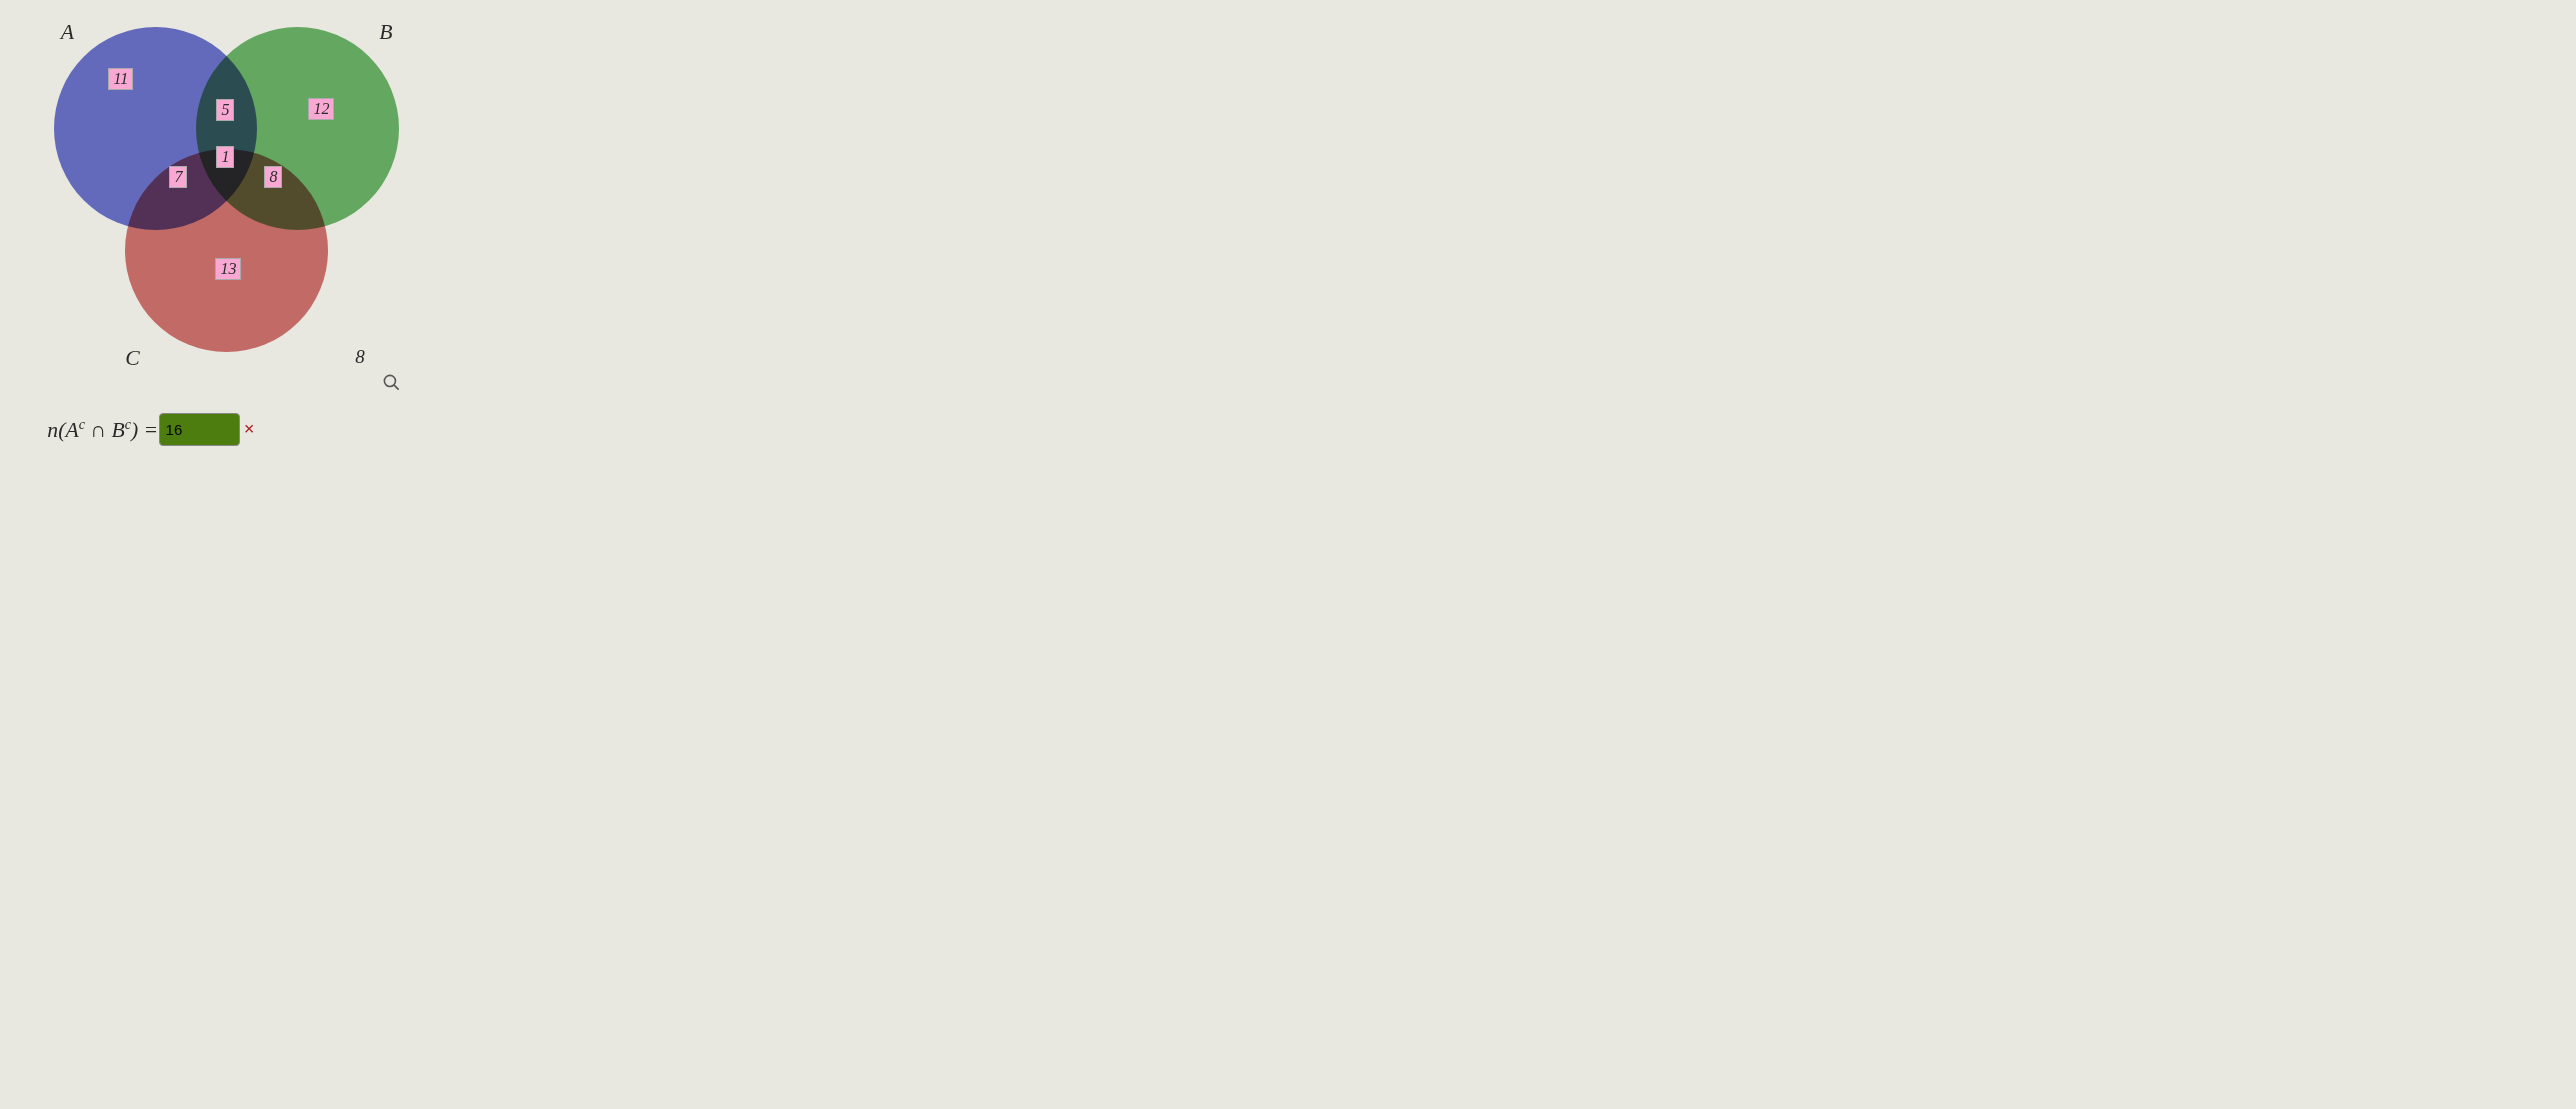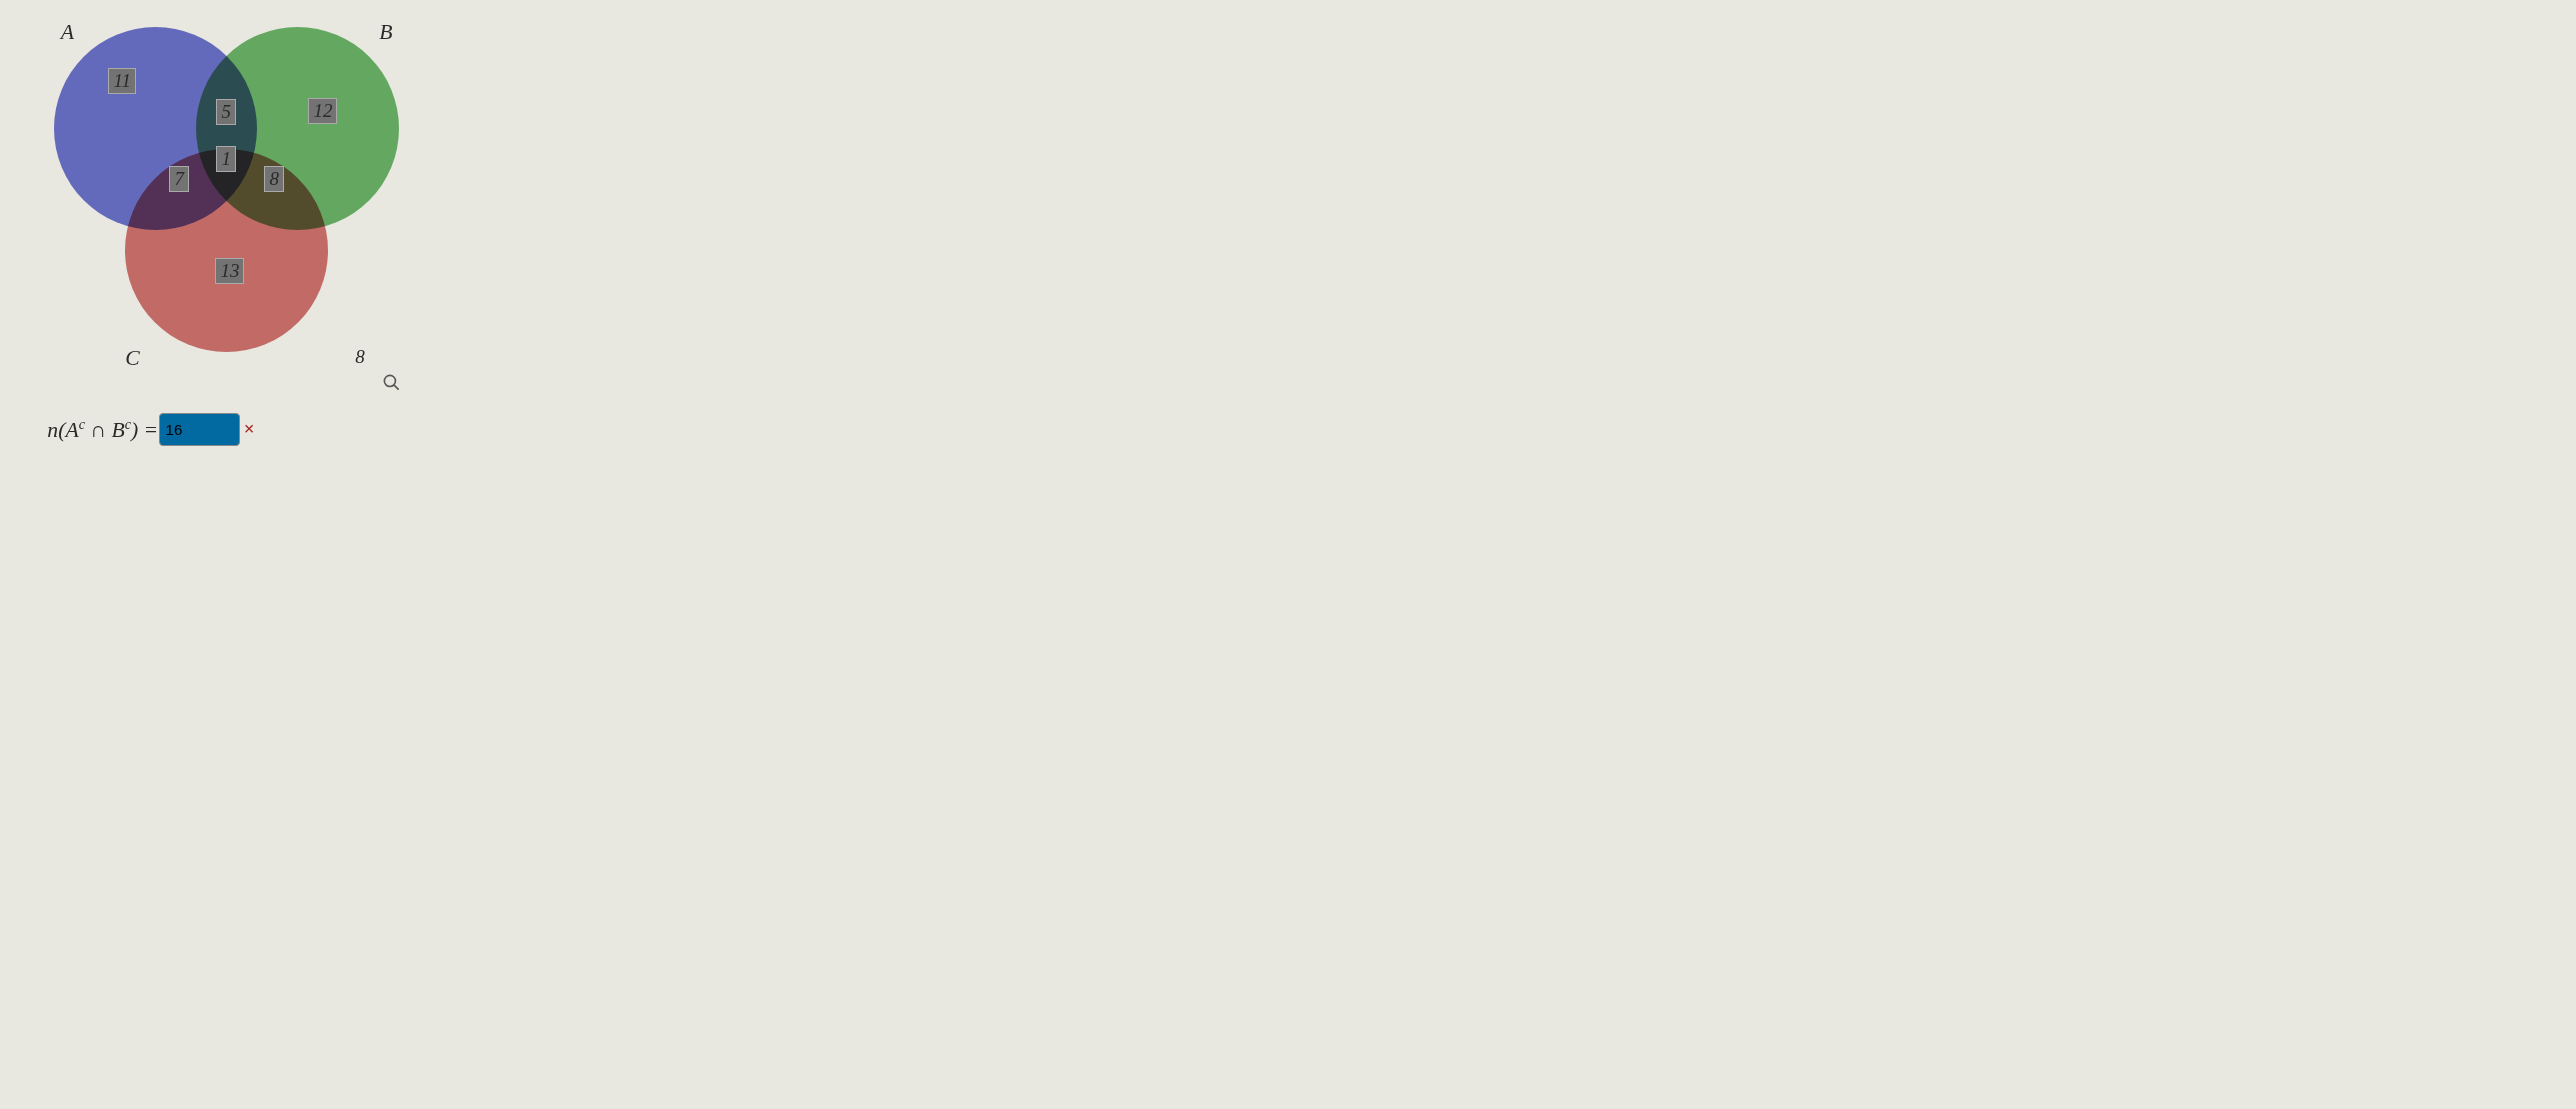--- a/index.html
+++ b/index.html
@@ -55,23 +55,23 @@
     position: absolute;
     font-size: 21.7px;
     font-style: italic;
     color: #2a2a2a;
   }
   .label-a { left: 13.5px; top: 6.8px; }
   .label-b { left: 332px; top: 6.8px; }
   .label-c { left: 78px; top: 332px; }
   .region-value {
     position: absolute;
-    background: #737373;
+    background: #f9a8d4;
     padding: 1.4px 4.1px;
-    font-size: 19px;
+    font-size: 16px;
     font-style: italic;
     text-align: left;
     border: 0.7px solid #aaa;
   }
   .v-a-only   { left: 61px;  top: 54px; }
   .v-b-only   { left: 261px; top: 54px; margin-top: 30px; }
   .v-ab       { left: 169px; top: 85px; }
   .v-abc      { left: 169px; top: 132px; }
   .v-ac       { left: 122px; top: 152px; }
   .v-bc       { left: 217px; top: 152px; }
@@ -111,21 +111,21 @@
     font-family: 'Times New Roman', serif;
   }
   .math-expr .sup { font-size: 0.65em; vertical-align: super; font-style: italic; }
   .answer-input {
     width: 68px;
     height: 26px;
     font-size: 15px;
     padding: 2.7px 5.4px;
     border: 0.7px solid #888;
     border-radius: 4.1px;
-    background: #0369a1;
+    background: #4d7c0f;
   }
   .feedback-icon {
     font-size: 19px;
     color: #aa2222;
     font-weight: bold;
     margin-left: 2.7px;
   }
 </style>
 </head>
 <body>

